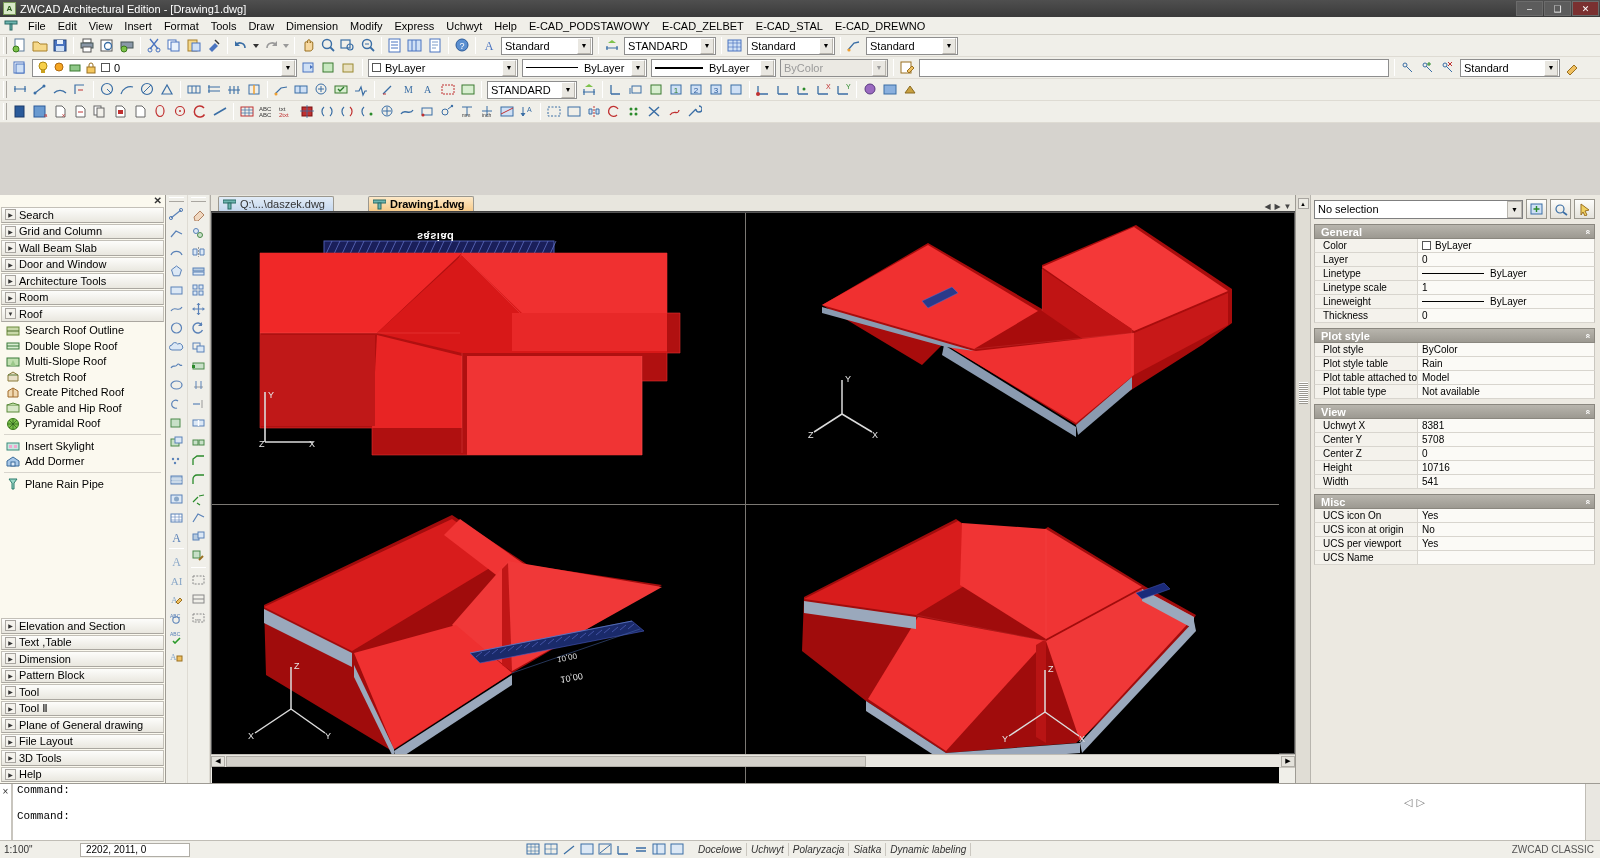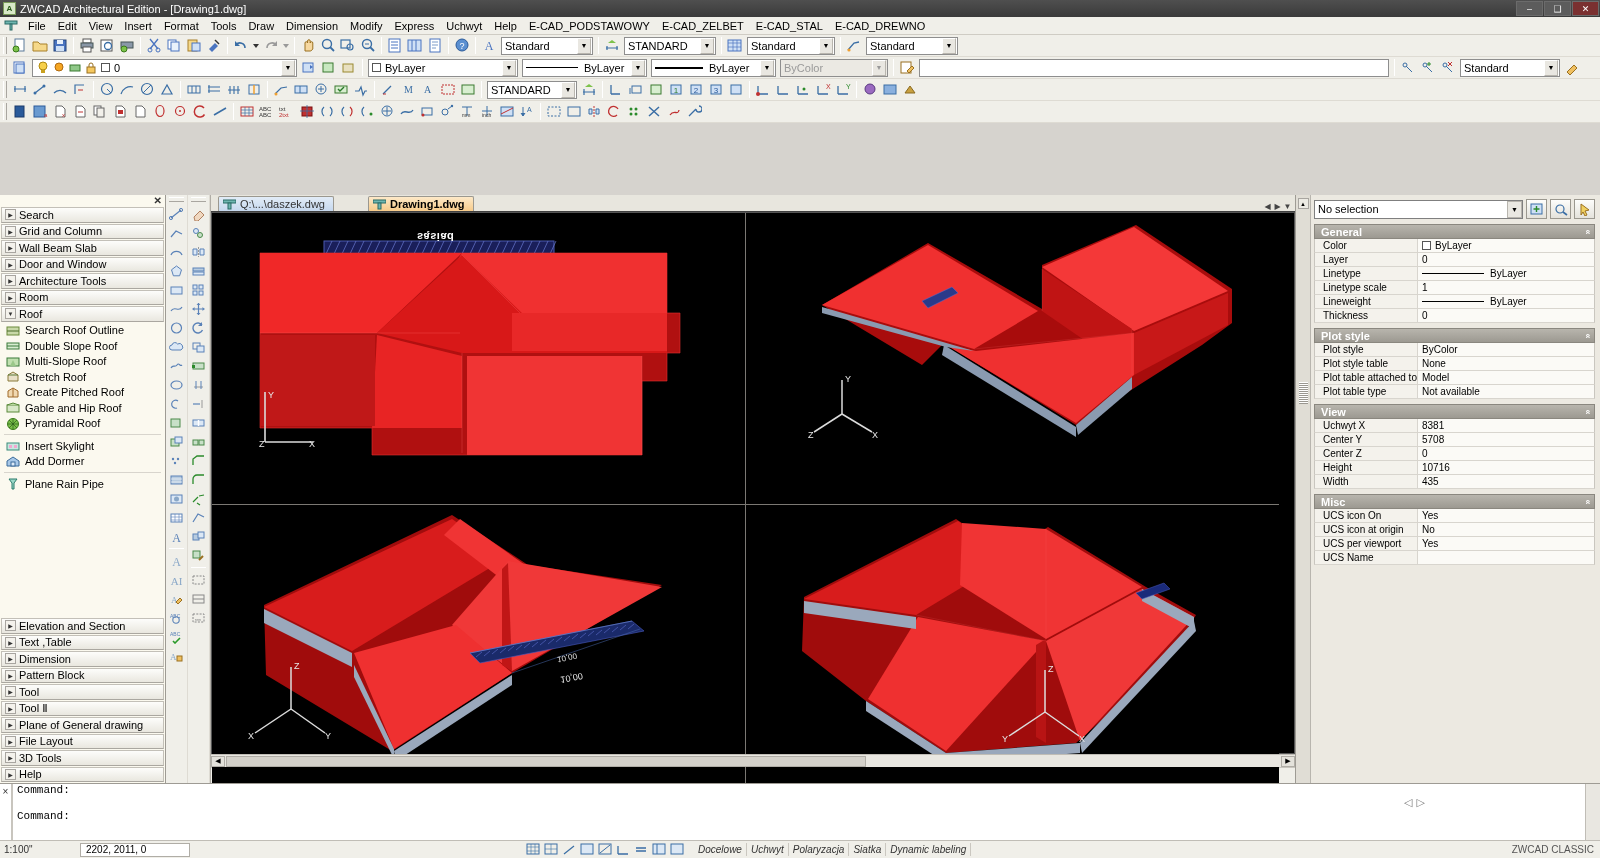--- a/index.html
+++ b/index.html
@@ -1733,21 +1733,21 @@
             </div>
             <div class="prow">
               <div class="k">Plot style</div>
               <div class="v">
                 <span>ByColor</span>
               </div>
             </div>
             <div class="prow">
               <div class="k">Plot style table</div>
               <div class="v">
-                <span>None</span>
+                <span>Rain</span>
               </div>
             </div>
             <div class="prow">
               <div class="k">Plot table attached to</div>
               <div class="v">
                 <span>Model</span>
               </div>
             </div>
             <div class="prow">
               <div class="k">Plot table type</div>
@@ -1780,21 +1780,21 @@
             </div>
             <div class="prow">
               <div class="k">Height</div>
               <div class="v">
                 <span>10716</span>
               </div>
             </div>
             <div class="prow">
               <div class="k">Width</div>
               <div class="v">
-                <span>435</span>
+                <span>541</span>
               </div>
             </div>
             <div class="grp-gap"></div>
             <div class="grp-header">
               <span>Misc</span>
               <span class="chev" style="transform: rotate(90deg);">«</span>
             </div>
             <div class="prow">
               <div class="k">UCS icon On</div>
               <div class="v">

